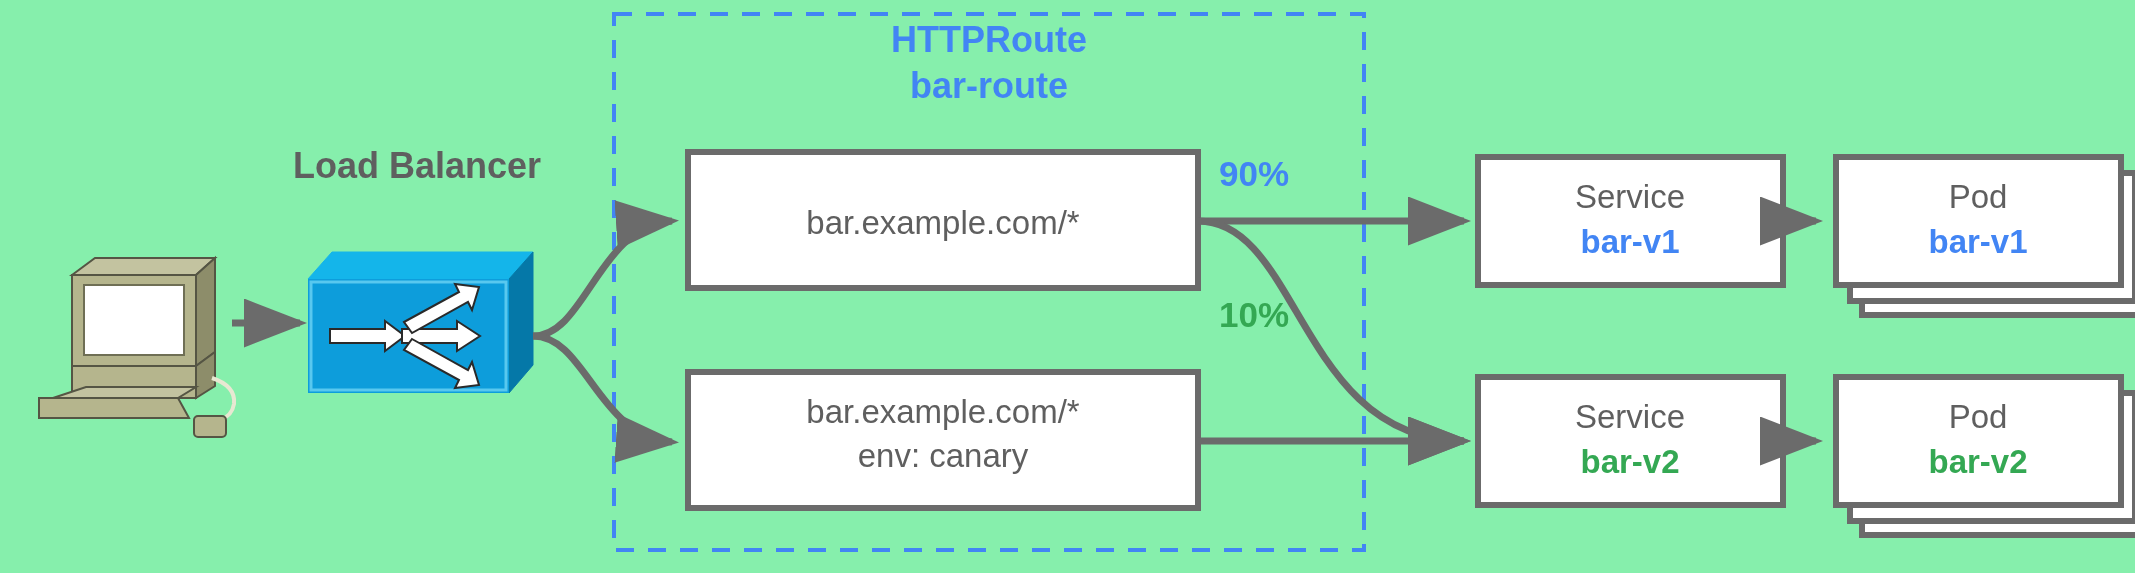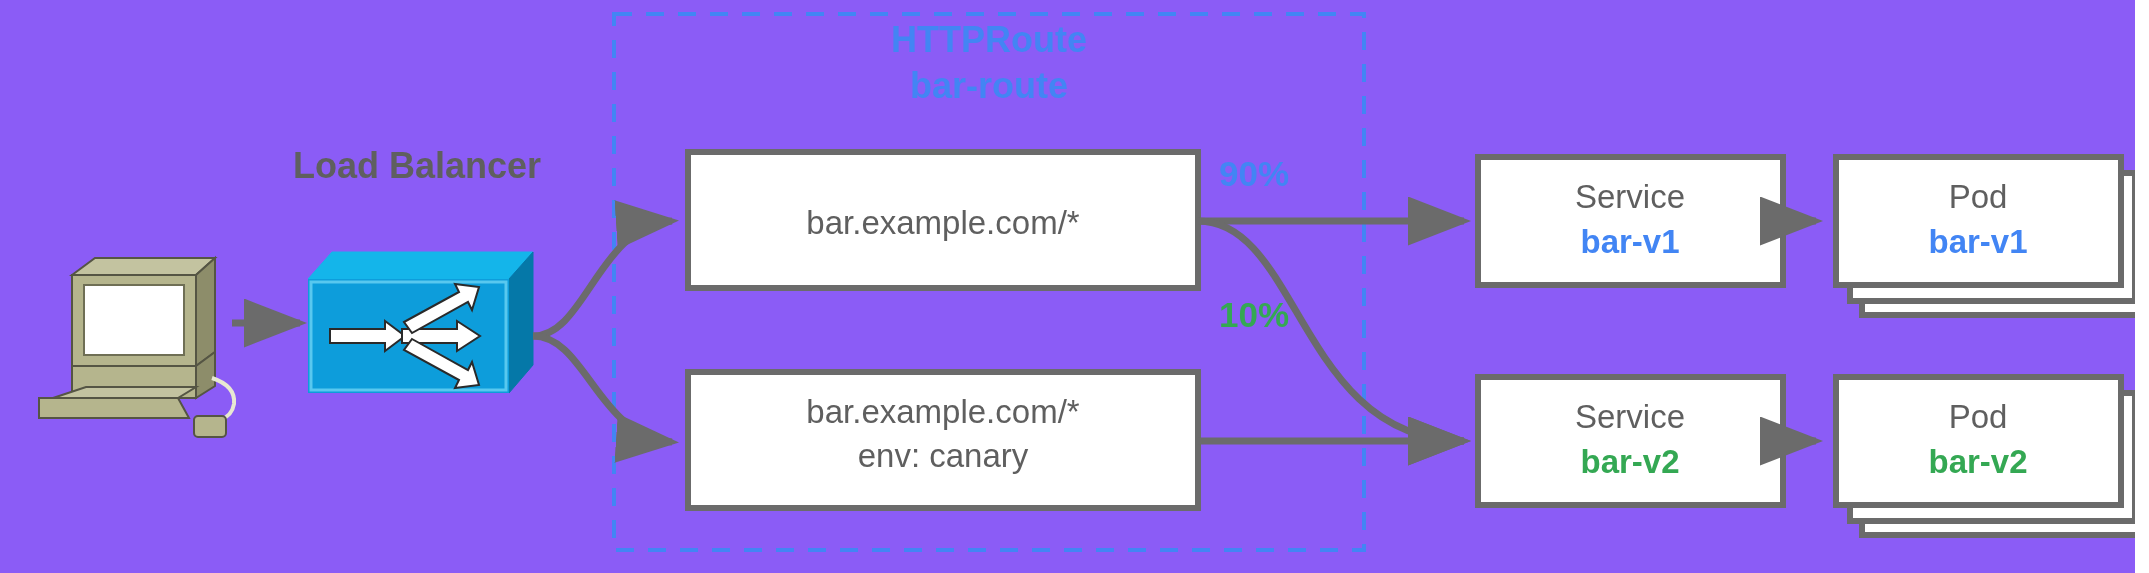--- a/index.html
+++ b/index.html
@@ -7,21 +7,21 @@
     padding: 0;
     background: #ffffff;
   }
   body {
     font-family: "Liberation Sans", sans-serif;
   }
   #canvas {
     position: relative;
     width: 2135px;
     height: 573px;
-    background: #8b5cf6;
+    background: #86efac;
     overflow: hidden;
   }
   svg.layer {
     position: absolute;
     top: 0;
     left: 0;
     width: 2149px;
     height: 573px;
   }
   .box-fill { fill: #ffffff; stroke: #6b6b6b; stroke-width: 6; }

